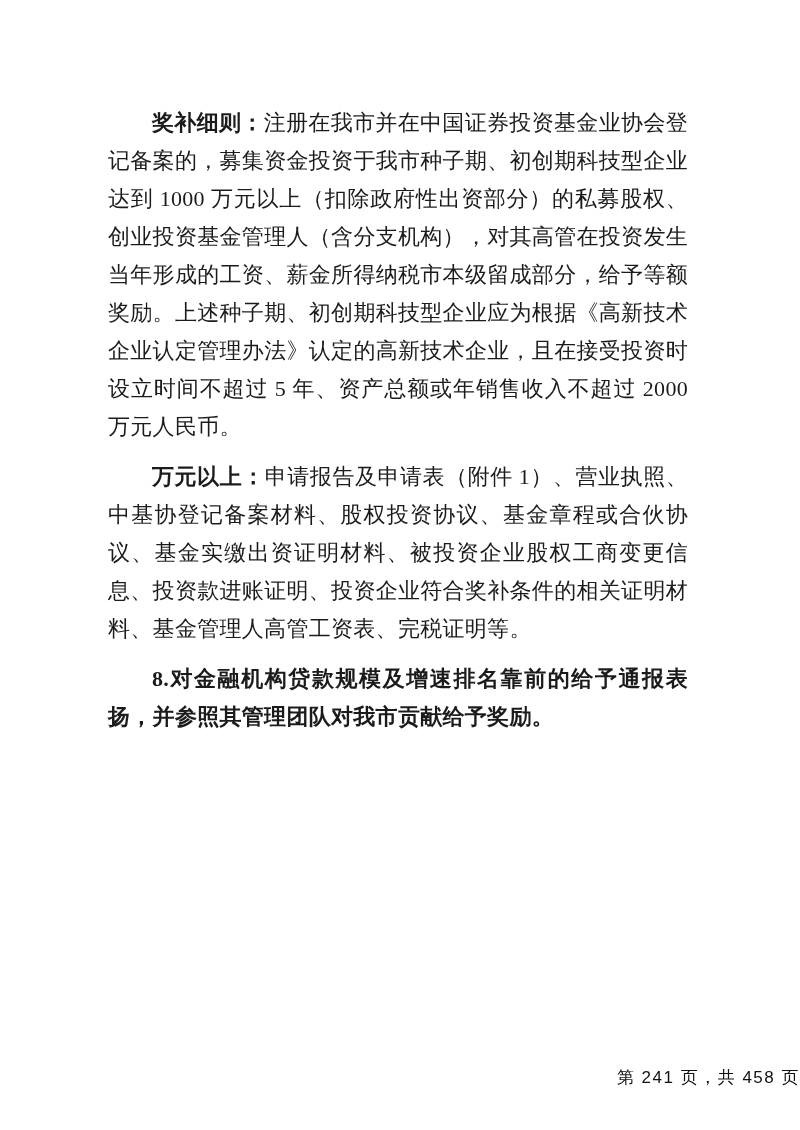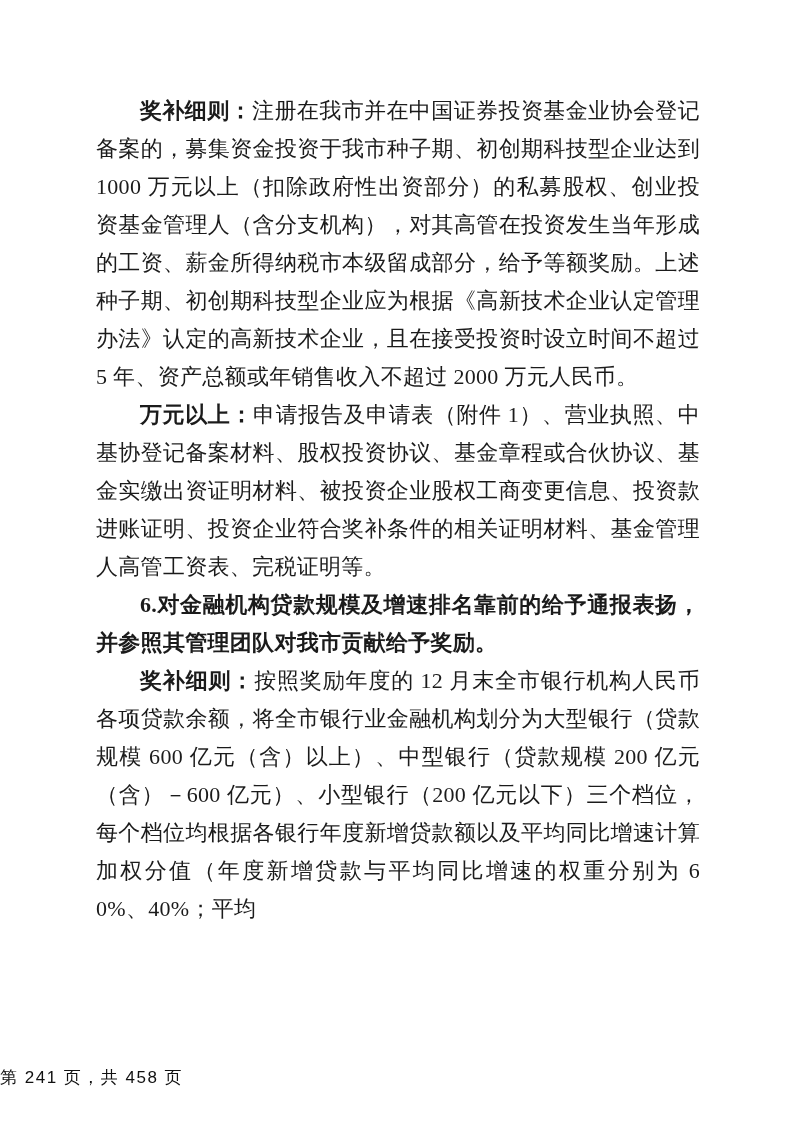--- a/index.html
+++ b/index.html
@@ -16,47 +16,46 @@
     font-family: "Liberation Serif", "DejaVu Serif", serif;
     color: #1b1b1b;
   }
   .content {
     position: absolute;
     top: 92px;
     left: 96px;
     width: 604px;
   }
   .content p {
-    margin: 0;
+    margin: 12px;
     font-size: 22px;
     line-height: 38px;
     text-align: justify;
     text-indent: 2em;
     word-break: break-all;
     letter-spacing: 0.3px;
   }
   .content p .para-label {
     font-weight: 700;
   }
   .footer {
     position: absolute;
     top: 1066px;
     left: 0;
     width: 100%;
-    text-align: left;
+    text-align: right;
     font-family: "Liberation Sans", "DejaVu Sans", sans-serif;
     font-size: 17px;
     letter-spacing: 1.5px;
     color: #111111;
   }
 </style>
 </head>
 <body>
 
 <div class="page">
   <div class="content">
     <p><span class="para-label">奖补细则：</span><span>注册在我市并在中国证券投资基金业协会登记备案的，募集资金投资于我市种子期、初创期科技型企业达到 1000 万元以上（扣除政府性出资部分）的私募股权、创业投资基金管理人（含分支机构），对其高管在投资发生当年形成的工资、薪金所得纳税市本级留成部分，给予等额奖励。上述种子期、初创期科技型企业应为根据《高新技术企业认定管理办法》认定的高新技术企业，且在接受投资时设立时间不超过 5 年、资产总额或年销售收入不超过 2000 万元人民币。</span></p>
     <p><span class="para-label">万元以上：</span><span>申请报告及申请表（附件 1）、营业执照、中基协登记备案材料、股权投资协议、基金章程或合伙协议、基金实缴出资证明材料、被投资企业股权工商变更信息、投资款进账证明、投资企业符合奖补条件的相关证明材料、基金管理人高管工资表、完税证明等。</span></p>
-    <p><span class="para-label">6.对金融机构贷款规模及增速排名靠前的给予通报表扬，并参照其管理团队对我市贡献给予奖励。</span><span></span></p>
-    <p><span class="para-label">奖补细则：</span><span>按照奖励年度的 12 月末全市银行机构人民币各项贷款余额，将全市银行业金融机构划分为大型银行（贷款规模 600 亿元（含）以上）、中型银行（贷款规模 200 亿元（含）－600 亿元）、小型银行（200 亿元以下）三个档位，每个档位均根据各银行年度新增贷款额以及平均同比增速计算加权分值（年度新增贷款与平均同比增速的权重分别为 60%、40%；平均</span></p>
+    <p><span class="para-label">8.对金融机构贷款规模及增速排名靠前的给予通报表扬，并参照其管理团队对我市贡献给予奖励。</span><span></span></p>
   </div>
   <div class="footer">第 241 页，共 458 页</div>
 </div>
 
 </body></html>

